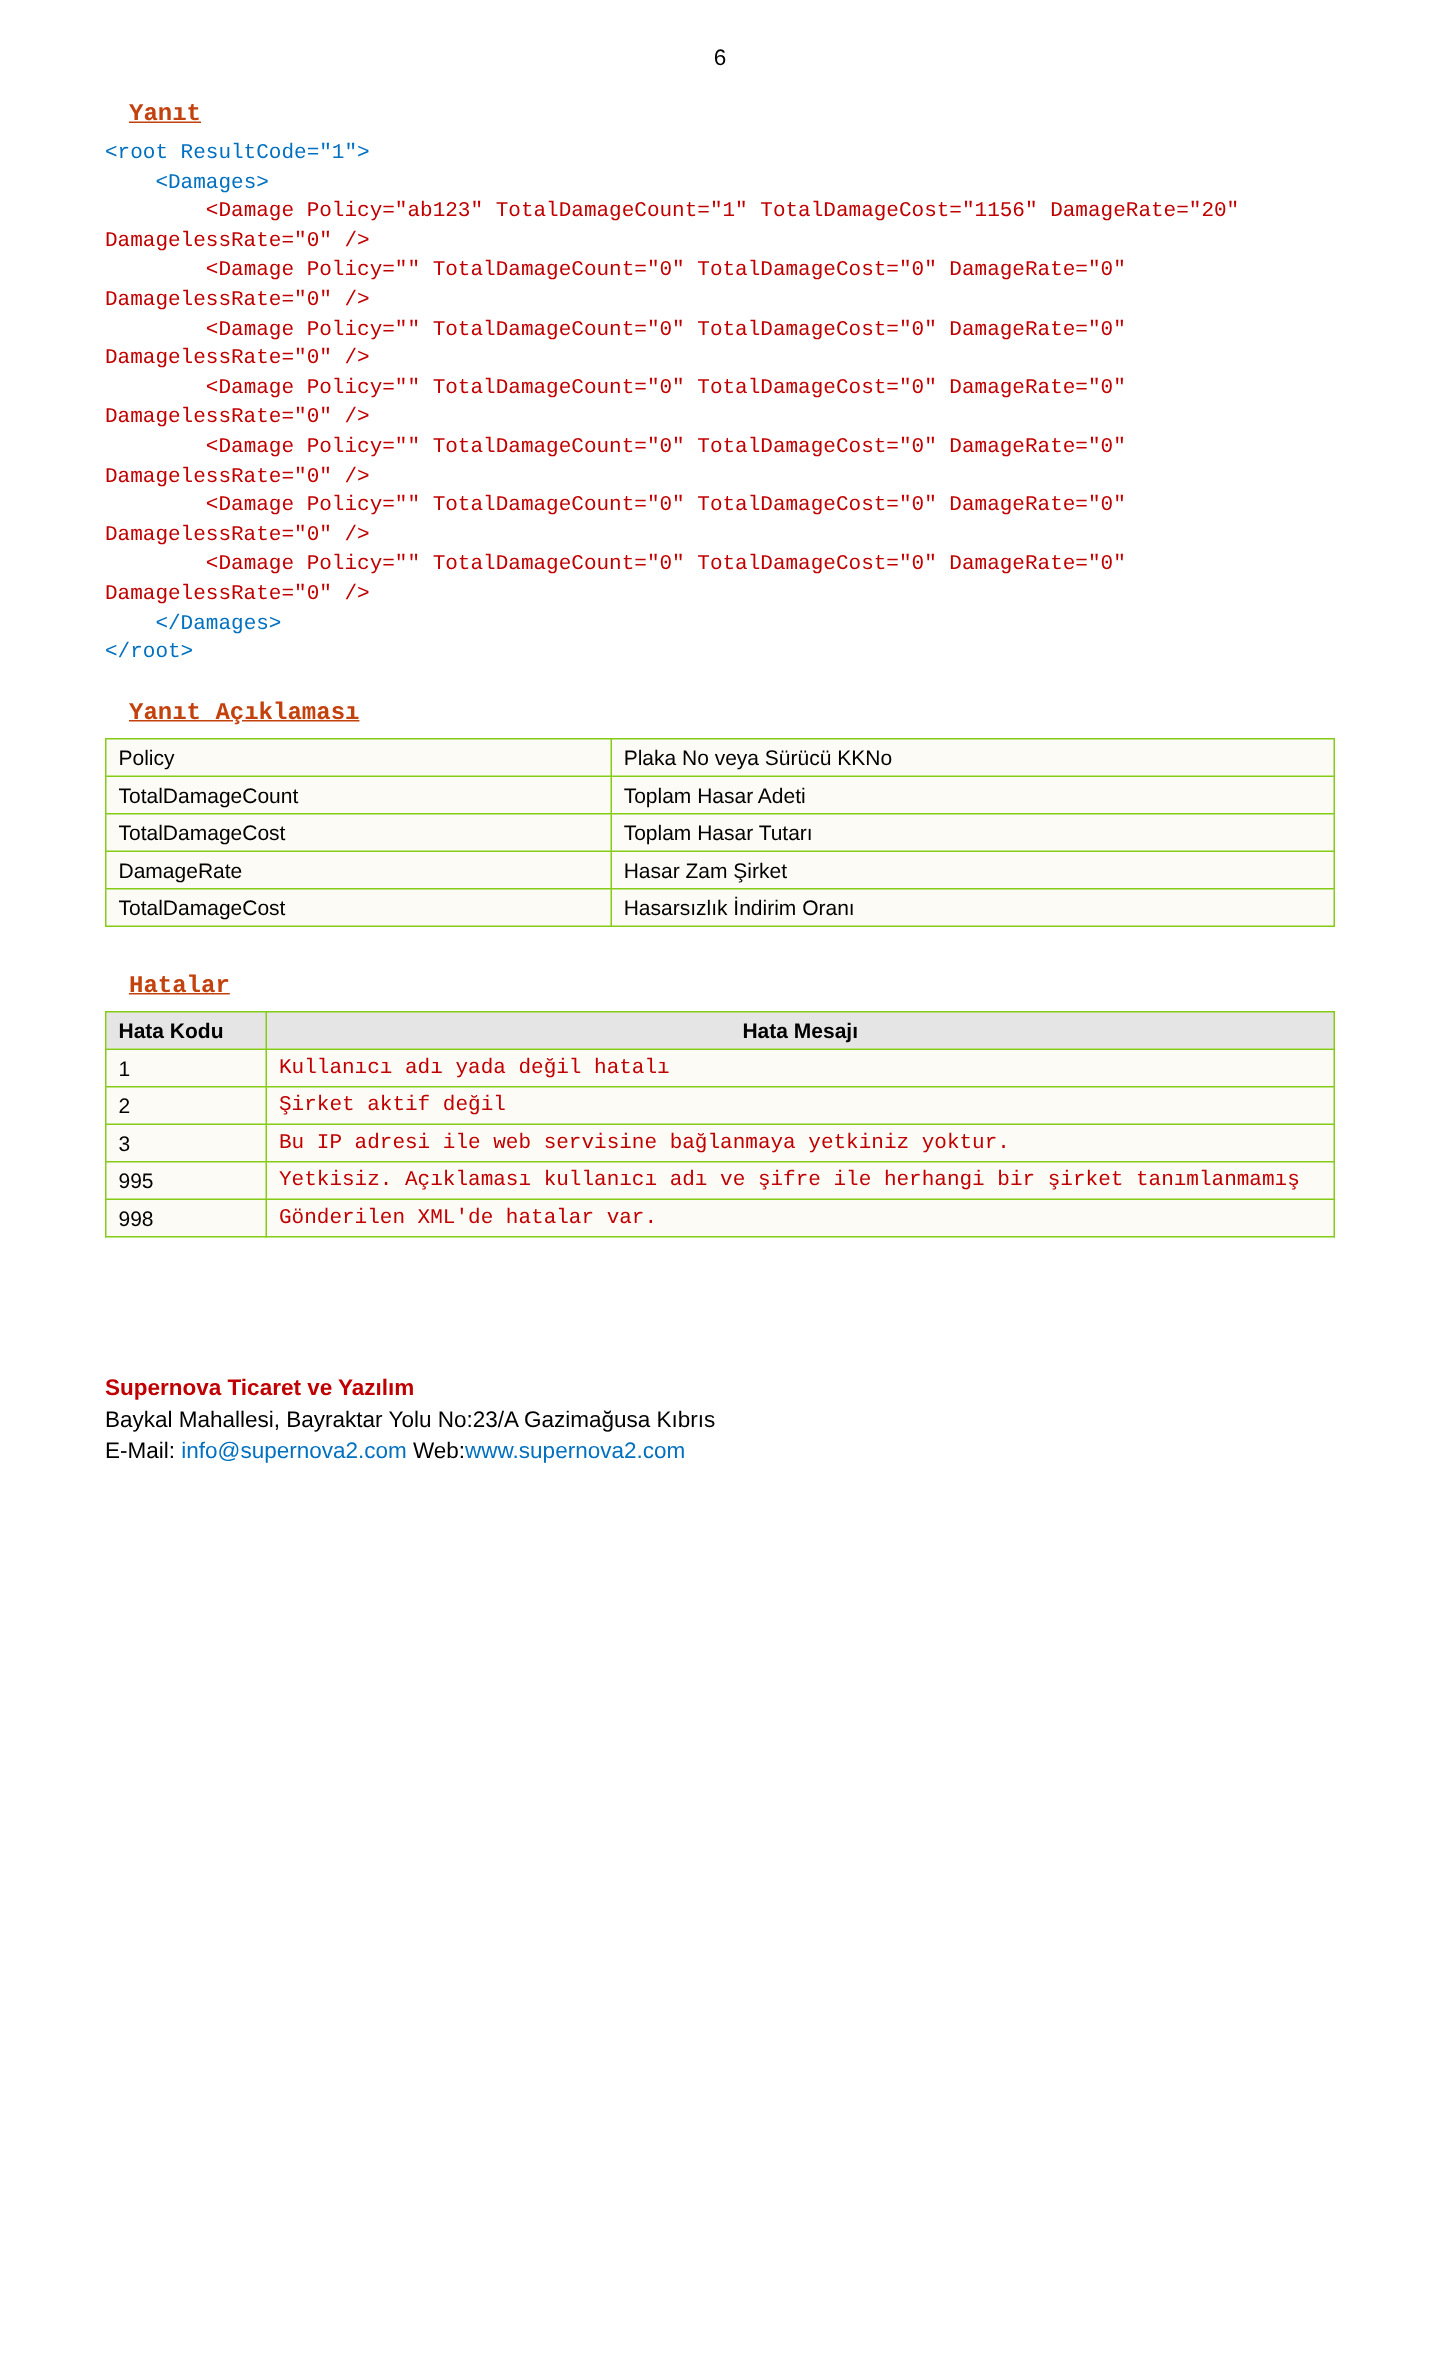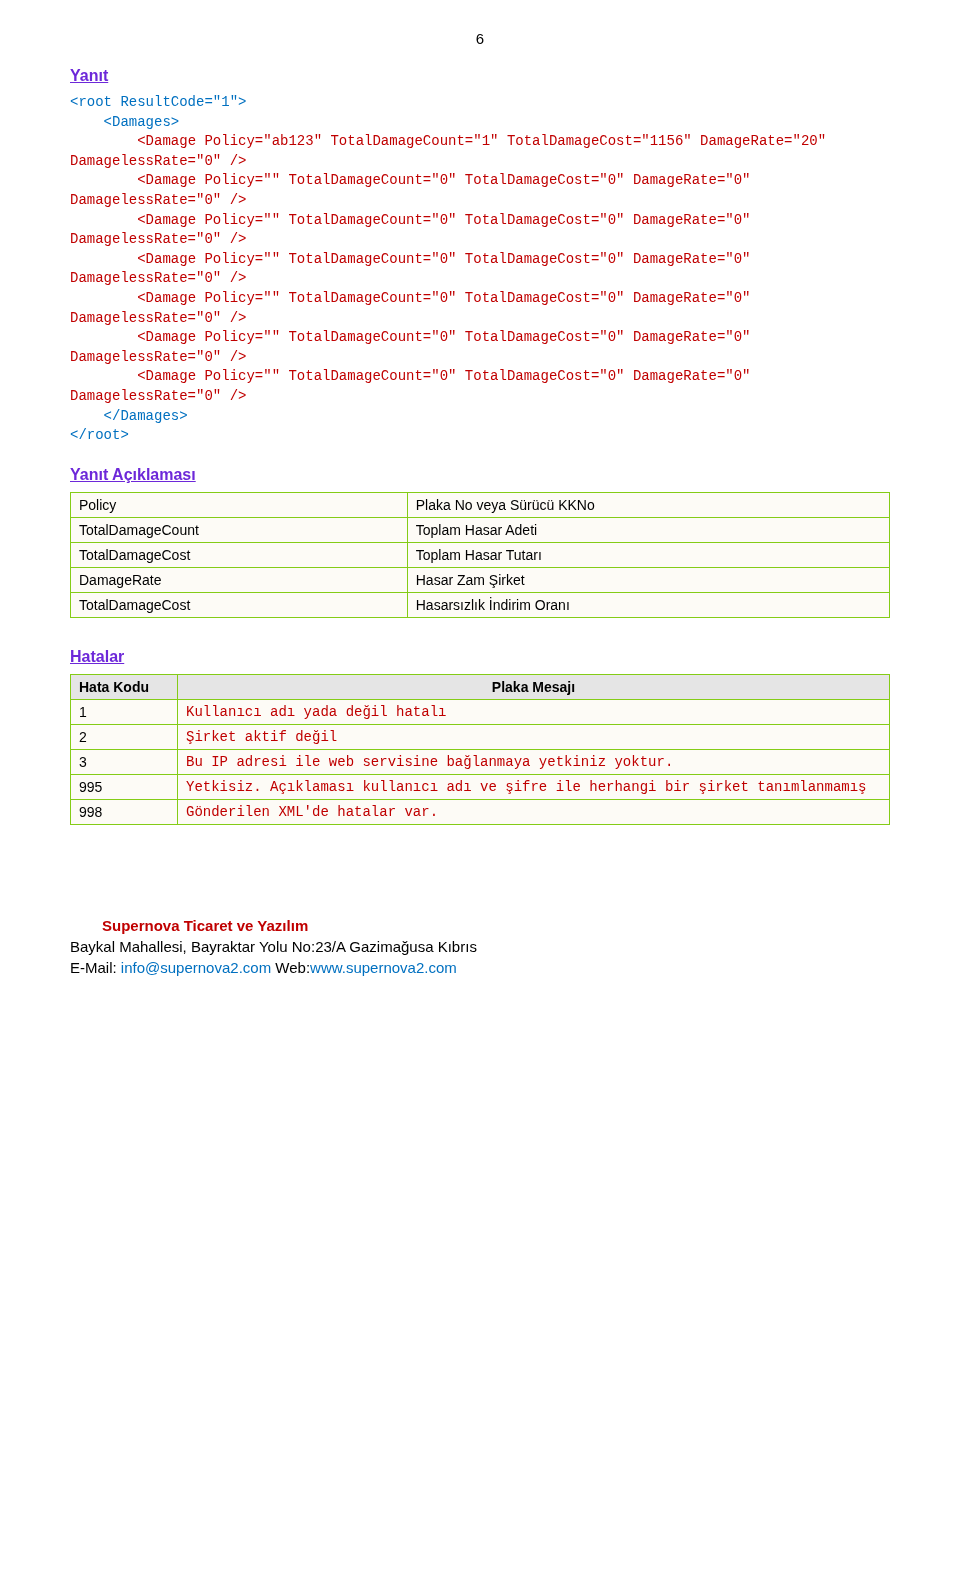--- a/index.html
+++ b/index.html
@@ -15,25 +15,26 @@
     margin: 0 auto;
     padding: 30px 70px 40px 70px;
     box-sizing: border-box;
   }
   .page-num {
     text-align: center;
     font-size: 15px;
     margin-bottom: 20px;
   }
   .section-title {
-    color: #6d28d9;
+    color: #c2410c;
     text-decoration: underline;
     font-weight: bold;
     font-size: 16px;
-    margin: 12px 0 8px 0;
+    margin: 12px 0 8px 16px;
+    font-family: Liberation Mono, monospace;
   }
   .code-block {
     font-family: "Courier New", monospace;
     font-size: 14px;
     line-height: 1.4;
     white-space: pre-wrap;
     margin: 6px 0 20px 0;
   }
   .c-blue { color: #0070c0; }
   .c-red  { color: #c00000; }
@@ -56,21 +57,21 @@
     background: #e5e5e5;
   }
   .tbl .center { text-align: center; }
   .tbl .mono { font-family: "Courier New", monospace; color: #c00000; }
 
   .footer {
     margin-top: 90px;
     font-size: 15px;
     line-height: 1.4;
   }
-  .footer .company { color: #c00000; font-weight: bold; margin-left: 32px; }
+  .footer .company { color: #c00000; font-weight: bold; }
   .footer .link { color: #0070c0; }
 </style>
 </head>
 <body>
 
 <div class="page">
   <div class="page-num">6</div>
 
   <div class="section-title">Yanıt</div>
 
@@ -112,21 +113,21 @@
       </tr>
     </tbody>
   </table>
 
   <div class="section-title">Hatalar</div>
 
   <table class="tbl">
     <thead>
       <tr>
         <th style="width:90px">Hata Kodu</th>
-        <th class="center">Plaka Mesajı</th>
+        <th class="center">Hata Mesajı</th>
       </tr>
     </thead>
     <tbody>
       <tr>
         <td>1</td>
         <td class="mono">Kullanıcı adı yada değil hatalı</td>
       </tr>
       <tr>
         <td>2</td>
         <td class="mono">Şirket aktif değil</td>

